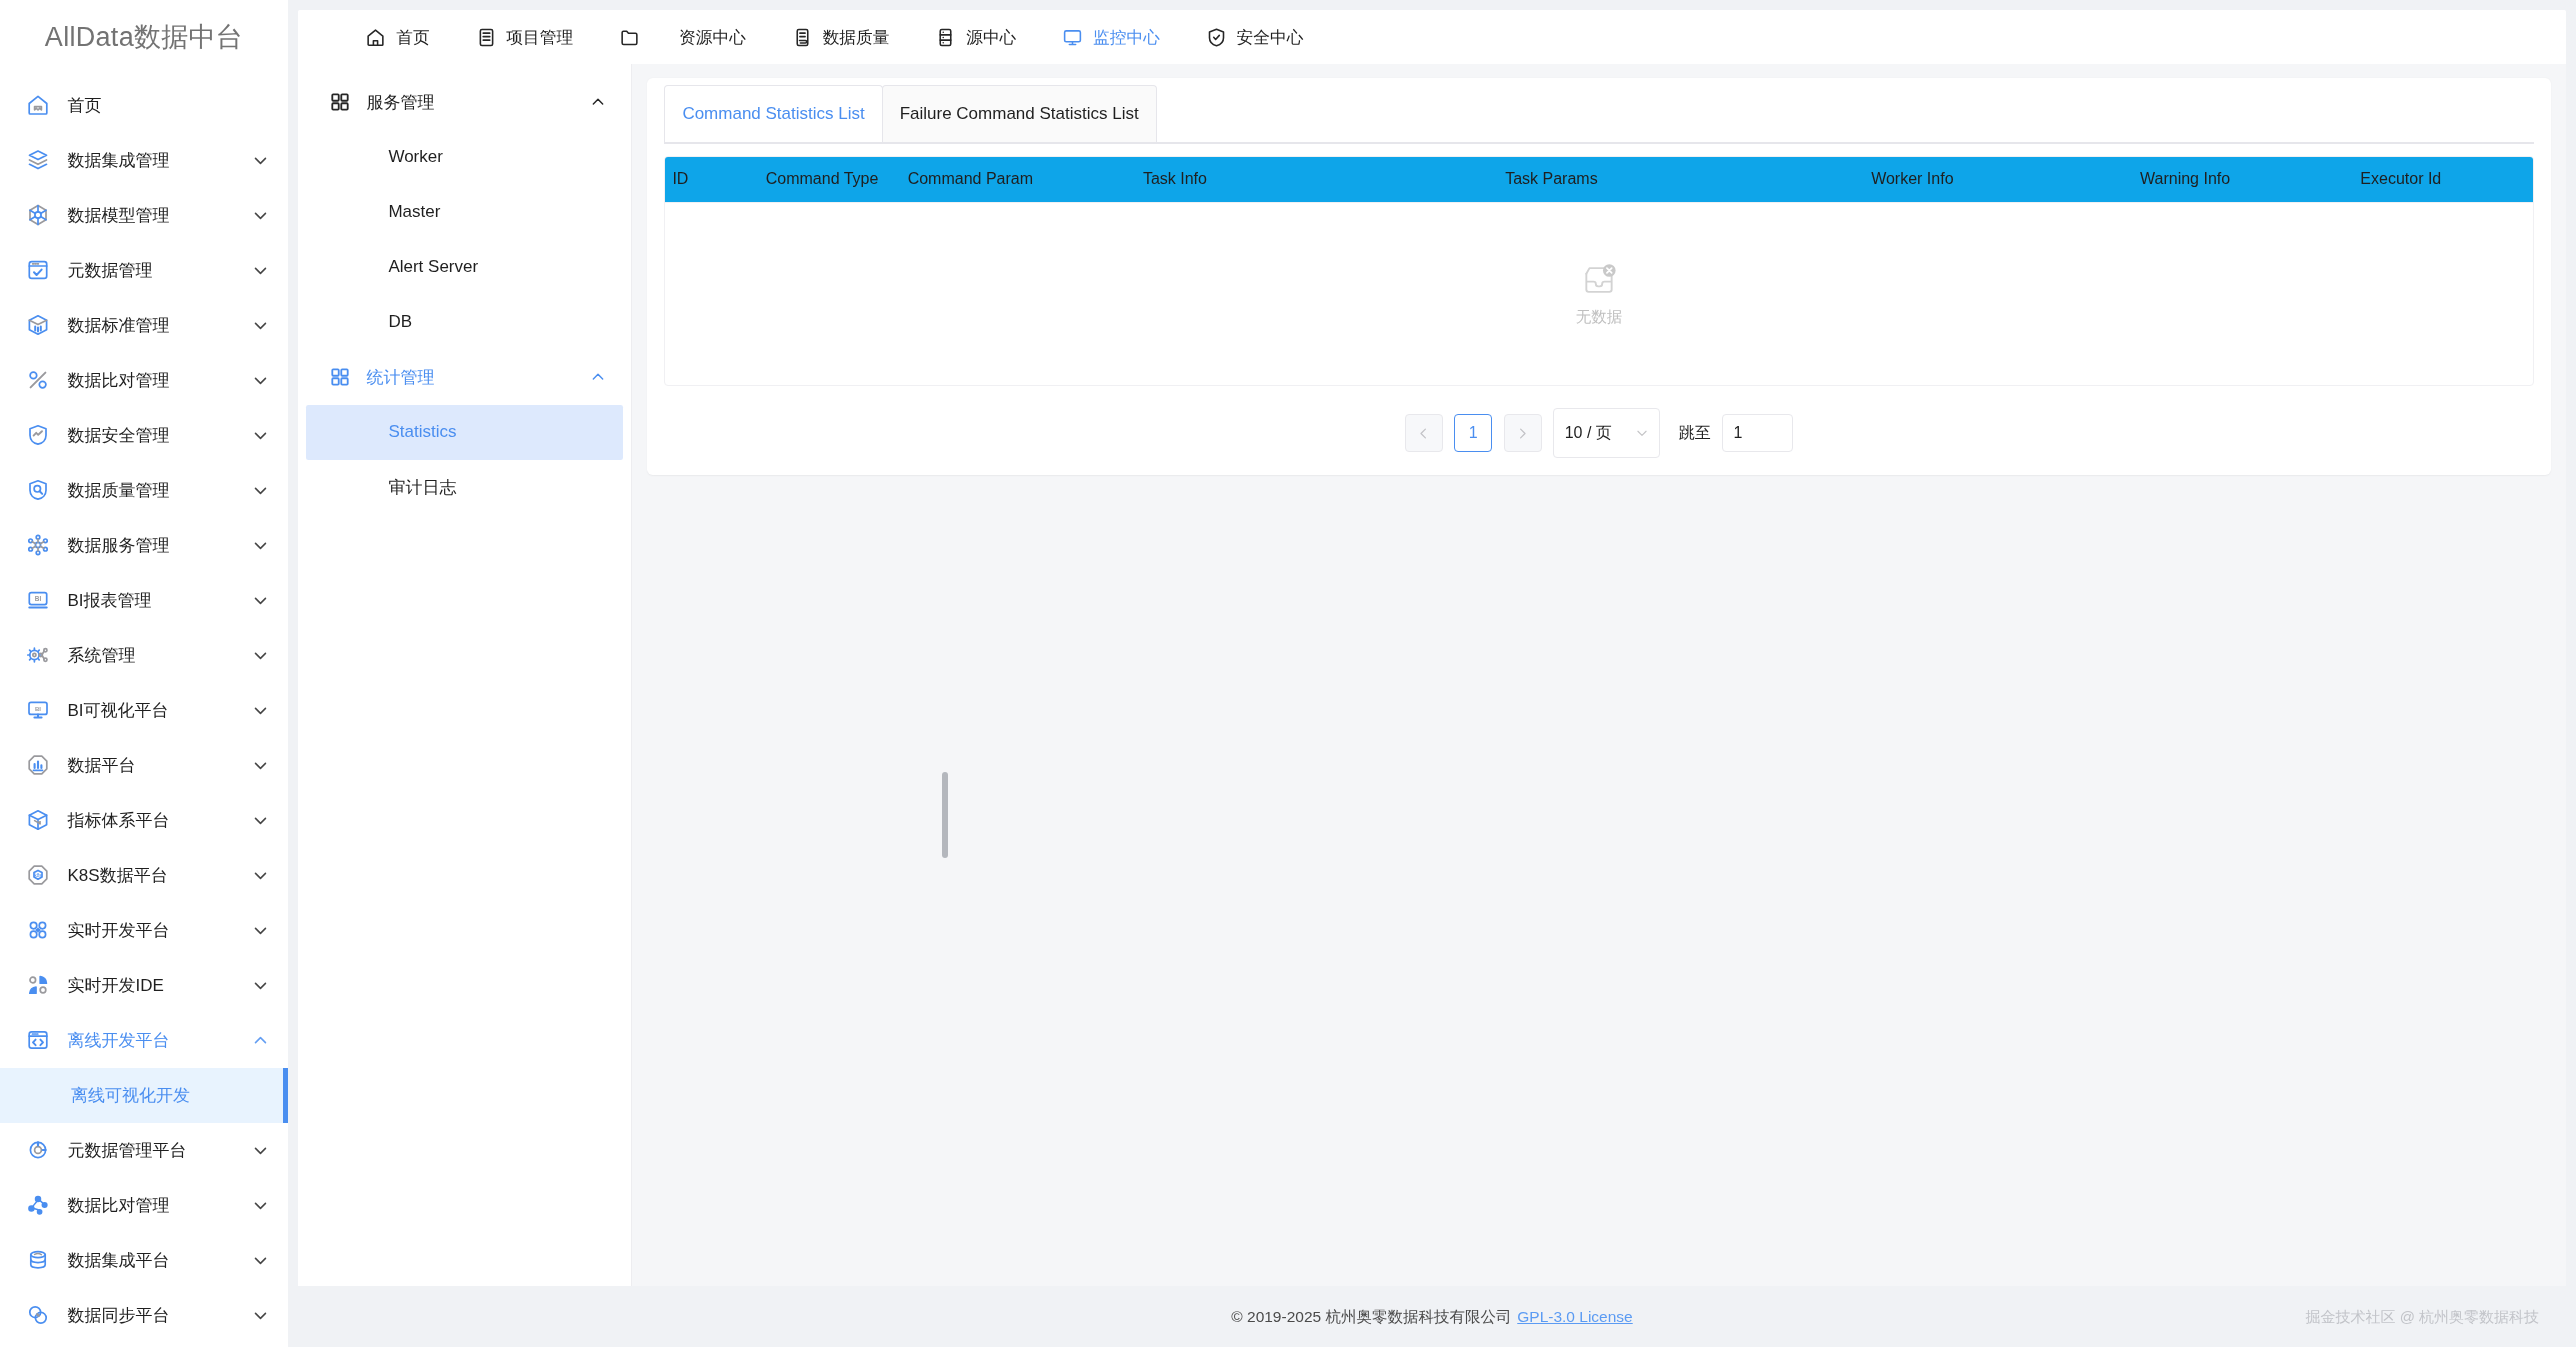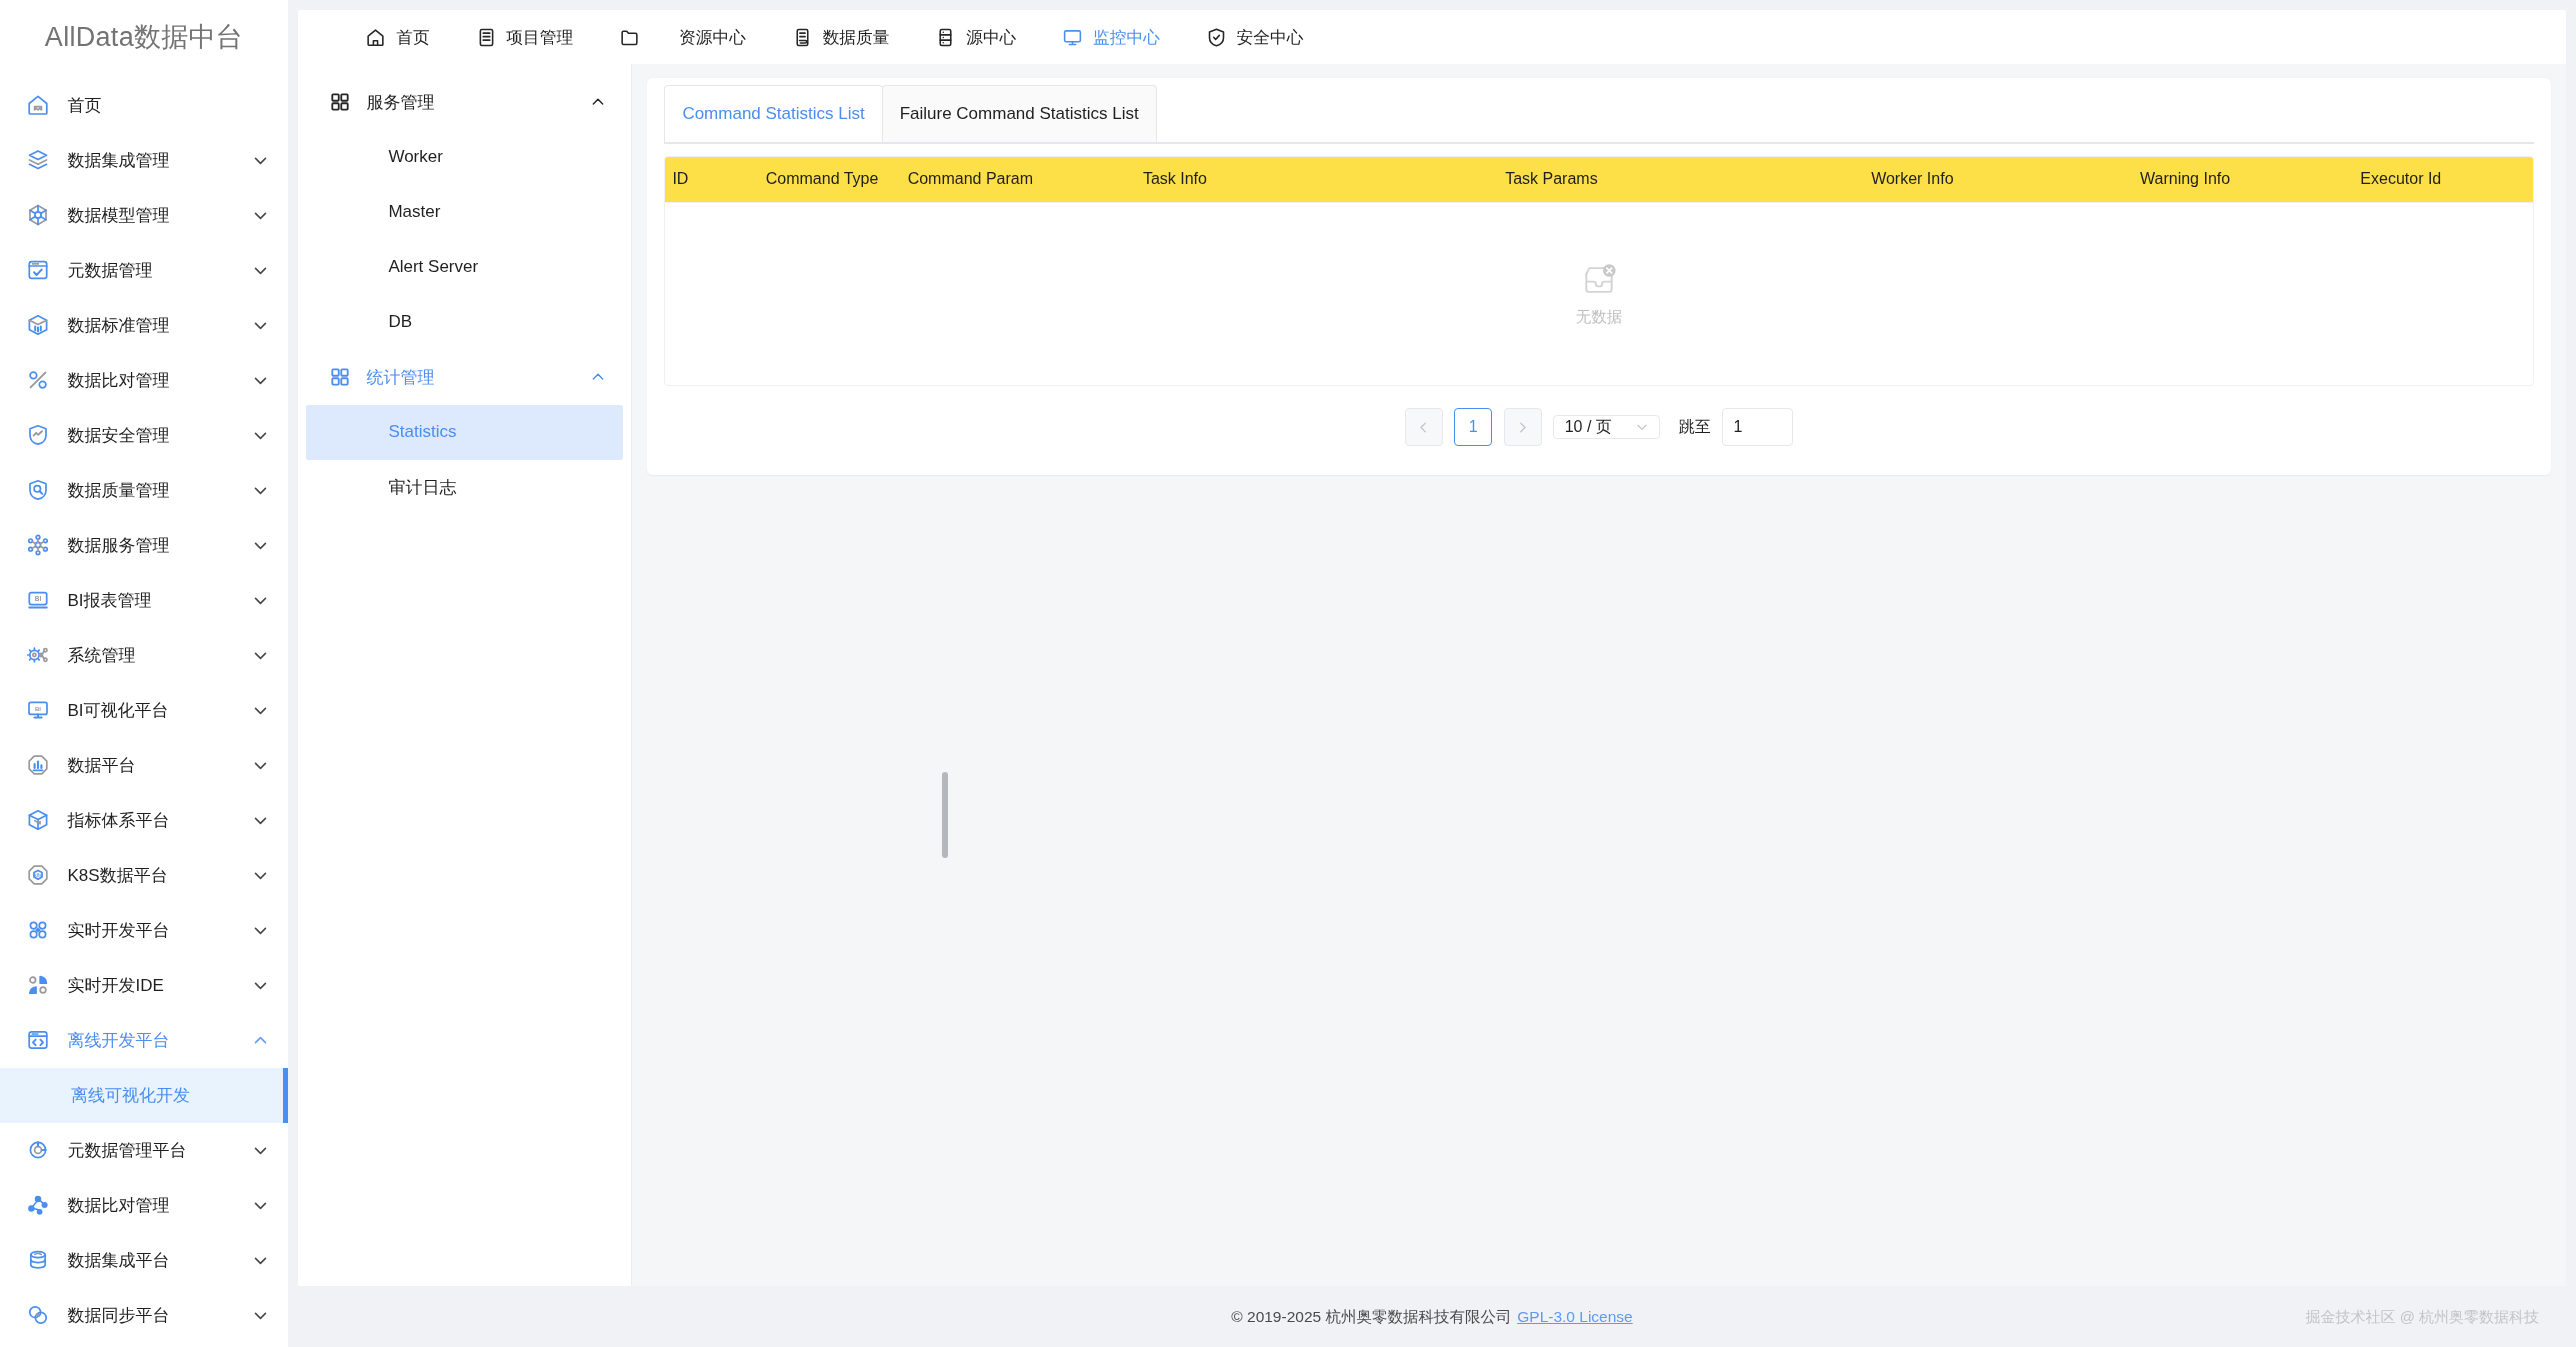--- a/index.html
+++ b/index.html
@@ -122,21 +122,21 @@
   }
   .tab.active { background: #ffffff; color: #4a8ef0; position: relative; z-index: 2;}
   .tabs-rule { height: 1.2px; background: #e6e6eb; width: 100%; }
 
   .tablebox {
     border: 1.2px solid #f0f0f3; border-radius: 4px; margin-top: 12.6px;
     overflow: hidden; height: 230px;
   }
   table.dt { width: 100%; border-collapse: collapse; table-layout: fixed; }
   table.dt thead th {
-    background: #fde047; height: 45px; font-size: 16px; color: #1f1f1f;
+    background: #0ea5e9; height: 45px; font-size: 16px; color: #1f1f1f;
     font-weight: 400; text-align: left; padding-left: 7px;
     border-bottom: 1.2px solid #f0f0f3; white-space: nowrap; overflow: hidden;
   }
   .empty {
     height: 183px; display: flex; flex-direction: column;
     align-items: center; justify-content: center; gap: 8px;
   }
   .empty .etext { font-size: 15.5px; color: #bfbfbf; }
 
   .pager {
@@ -148,21 +148,21 @@
     background: #f7f8fa; display: flex; align-items: center; justify-content: center;
     cursor: pointer;
   }
   .pbtn svg { width: 15px; height: 15px; display: block; }
   .pnum {
     width: 38px; height: 38px; border: 1.2px solid #4a8ef0; border-radius: 4px;
     background: #ffffff; color: #4a8ef0; font-size: 16px;
     display: flex; align-items: center; justify-content: center; cursor: pointer;
   }
   .psize {
-    height: 24px; min-width: 97px; border: 1.2px solid #e8e8ec; border-radius: 4px;
+    height: 50px; min-width: 97px; border: 1.2px solid #e8e8ec; border-radius: 4px;
     background: #ffffff; display: flex; align-items: center; justify-content: center;
     gap: 23px; padding: 0 10.4px; font-size: 16px; color: #1f1f1f; cursor: pointer;
   }
   .psize svg { width: 14px; height: 14px; display:block; opacity:.5; }
   .jumplabel { font-size: 16px; color: #1f1f1f; margin-left: 7px; }
   .jumpbox {
     width: 71px; height: 38px; border: 1.2px solid #e8e8ec; border-radius: 4px;
     background: #ffffff; display: flex; align-items: center;
     padding-left: 10.4px; font-size: 16px; color: #1f1f1f;
   }

